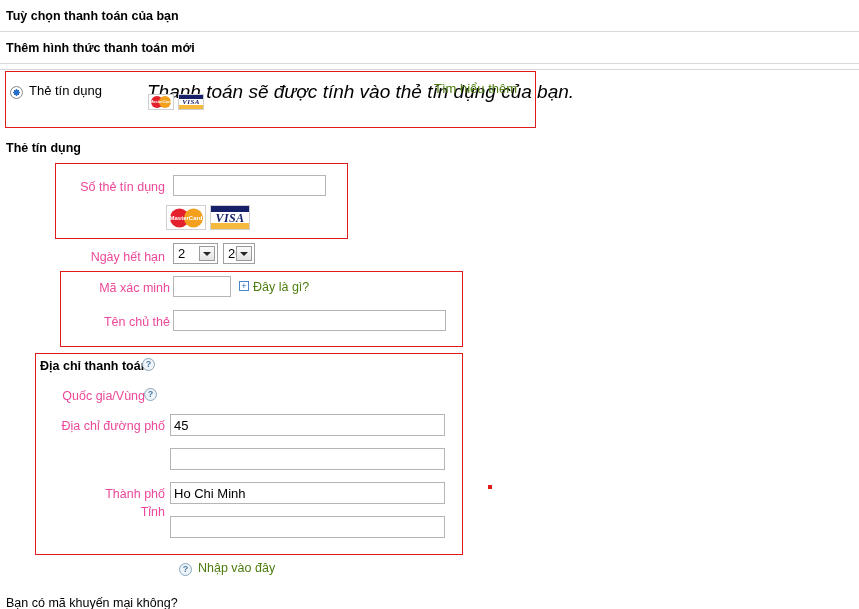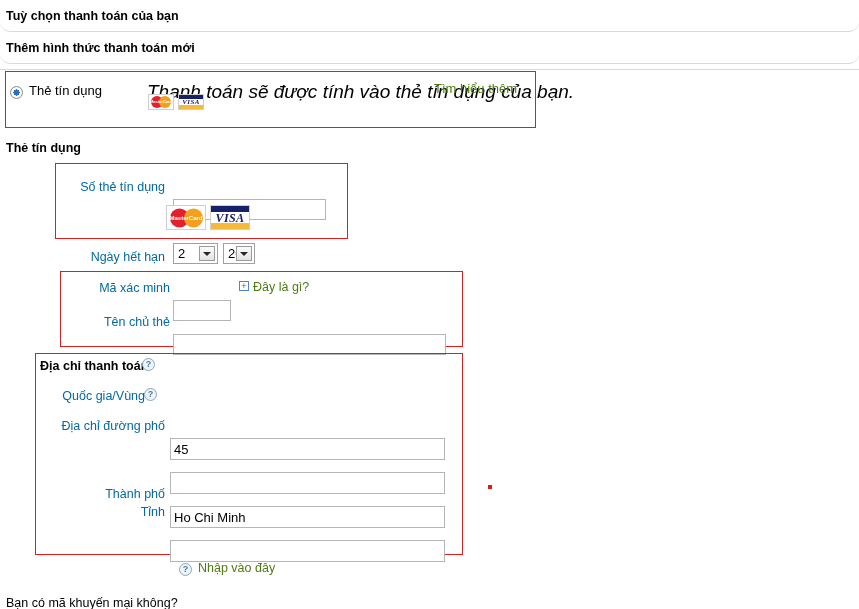--- a/index.html
+++ b/index.html
@@ -15,21 +15,20 @@
     position: relative;
     width: 859px; height: 609px;
     background: #ffffff;
   }
 
   
   .hdr-row {
     position: absolute;
     left: 0; width: 859px;
     border-bottom: 1px solid #d9d9d9;
-    border-radius: 10px;
   }
   .hdr-row .hdr-txt {
     position: absolute;
     left: 6px;
     font-size: 12.5px;
     font-weight: bold;
     color: #000;
     white-space: nowrap;
   }
   #hdr1 { top: 0; height: 32px; }
@@ -141,33 +140,32 @@
   #logos-field .visa-logo .v-top { height: 6px; }
   #logos-field .visa-logo .v-bot { height: 6px; }
   #logos-field .visa-logo .v-word { font-size: 12px; }
 
   
   .flabel {
     position: absolute;
     font-size: 12.5px;
     text-align: right;
     white-space: nowrap;
-    color: #0369a1;
+    color: #ec4899;
   }
   .finput {
     position: absolute;
     border: 1px solid #b5b5b5;
     background: #ffffff;
     font-family: "Liberation Sans", sans-serif;
     font-size: 13px;
     color: #000;
     padding: 0 3px;
     outline: none;
     line-height: normal;
-    margin-top: 24px;
   }
   .fselect {
     position: absolute;
     border: 1px solid #a0a0a0;
     background: #ffffff;
     font-family: "Liberation Sans", sans-serif;
     font-size: 13px;
     color: #000;
     display: flex;
     align-items: center;

